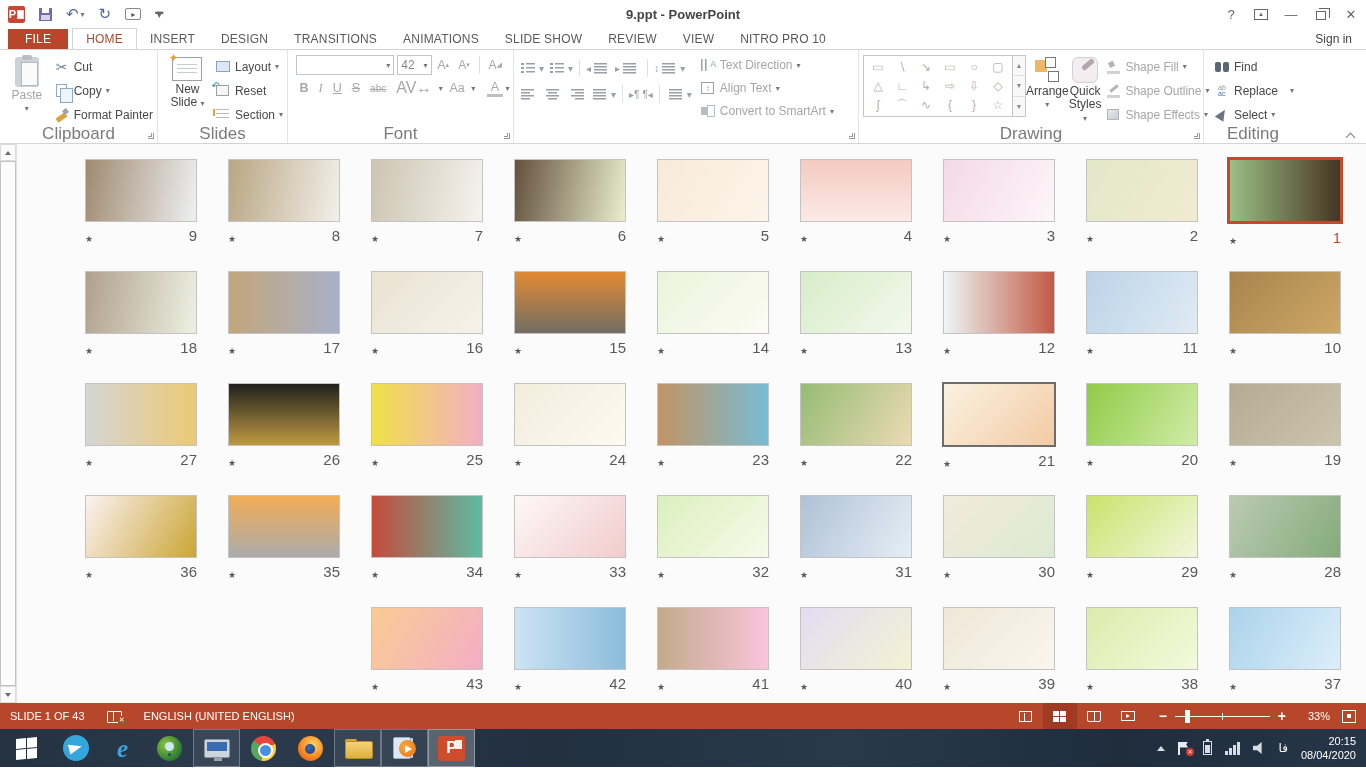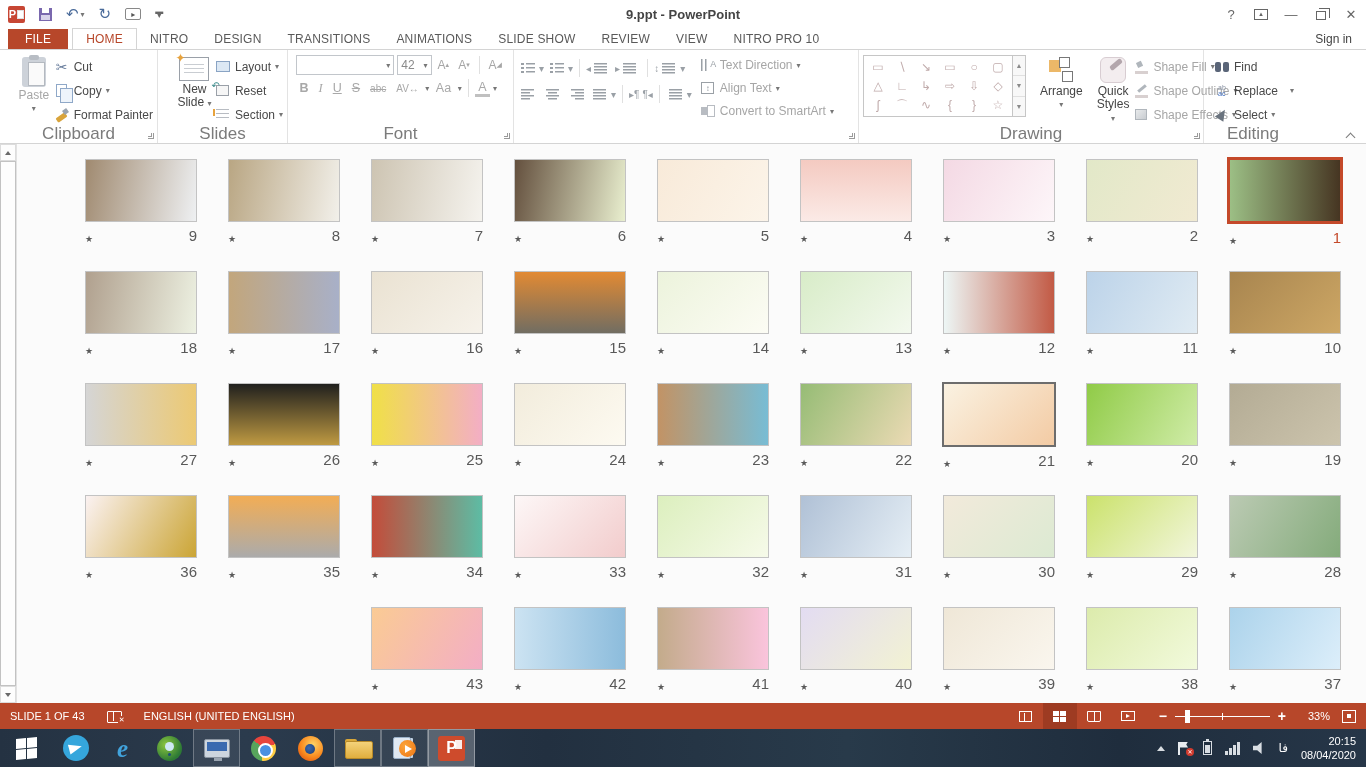--- a/index.html
+++ b/index.html
@@ -33,21 +33,21 @@
   .tab.active { color:#B7472A; border:1px solid #d4d4d4; border-bottom:1px solid #fff; background:#fff; margin-bottom:-1px; }
   .signin { position:absolute; right:14px; bottom:4px; font-size:12px; color:#444; }
 
   
   .ribbon { height:95px; background:#fff; border-bottom:1px solid #d4d4d4; display:flex; border-top:1px solid #d4d4d4; margin-top:-1px; position:relative; z-index:1;}
   .group { border-right:1px solid #e3e3e3; display:flex; flex-direction:column; position:relative; }
   .gbody { flex:1; display:flex; align-items:flex-start; padding:5px 4px 0 4px; }
   .glabel { height:17px; text-align:center; font-size:17px; color:#7b7b7b; line-height:15px; }
   .launcher { position:absolute; right:3px; bottom:4px; width:6px; height:6px; border-right:1px solid #9a9a9a; border-bottom:1px solid #9a9a9a; }
   .launcher::before { content:""; position:absolute; right:1px; bottom:1px; width:3px; height:3px; border-right:1px solid #9a9a9a; border-bottom:1px solid #9a9a9a; }
-  .bigbtn { width:52px; display:flex; flex-direction:column; align-items:center; gap:2px; padding-top:2px; text-align:center;margin-left:14px; }
+  .bigbtn { width:52px; display:flex; flex-direction:column; align-items:center; gap:2px; padding-top:2px; text-align:center; }
   .bigbtn .lbl { font-size:12px; line-height:13px; color:#444; }
   .bigbtn.disabled .lbl { color:#a6a6a6; }
   .ddv { font-size:8px; color:#777; }
   .col { display:flex; flex-direction:column; gap:3px; padding-top:1px; }
   .smallbtn { display:flex; align-items:center; gap:4px; height:21px; font-size:12px; color:#494949; white-space:nowrap; }
   .smallbtn.disabled { color:#a6a6a6; }
   .mi { display:inline-flex; width:16px; height:15px; align-items:center; justify-content:center; font-size:12px; }
 
   
   .clip-ic { width:24px; height:30px; background:#cdd2d9; border-radius:3px; position:relative; }
@@ -267,21 +267,21 @@
           <span class="restore-ic"></span>
         </span>
       <span class="wbtn">✕</span>
     </div>
   </div>
 
   <div class="tabrow">
     <div id="tabs" style="display:flex;align-items:flex-end;">
         <div class="tab file">FILE</div>
         <div class="tab active">HOME</div>
-        <div class="tab">NITRO</div>
+        <div class="tab">INSERT</div>
         <div class="tab">DESIGN</div>
         <div class="tab">TRANSITIONS</div>
         <div class="tab">ANIMATIONS</div>
         <div class="tab">SLIDE SHOW</div>
         <div class="tab">REVIEW</div>
         <div class="tab">VIEW</div>
         <div class="tab">NITRO PRO 10</div>
       </div>
     <span class="signin">Sign in</span>
   </div>
@@ -367,21 +367,21 @@
             <span class="ftool">A<sup>▾</sup></span>
             <span class="vsep"></span>
             <span class="ftool">A<sup>◢</sup></span>
           </div>
           <div class="frow">
             <span class="fmt b">B</span>
             <span class="fmt i">I</span>
             <span class="fmt u">U</span>
             <span class="fmt s">S</span>
             <span class="fmt s" style="font-size:10px">abc</span>
-            <span class="fmt" style="font-size:10px"><span>AV</span>↔</span>
+            <span class="fmt" style="font-size:16px"><span>AV</span>↔</span>
               <span class="ddv">▾</span>
             <span class="fmt">Aa</span>
               <span class="ddv">▾</span>
             <span class="vsep"></span>
             <span class="fmt" style="border-bottom:3px solid #c0c0c0">A</span>
               <span class="ddv">▾</span>
           </div>
         </div>
       </div>
       <div class="glabel">Font</div>

